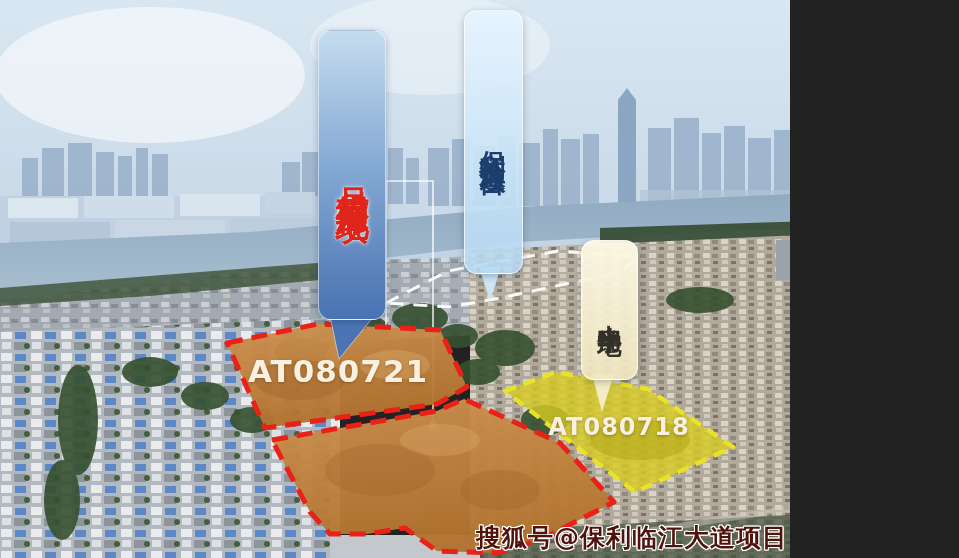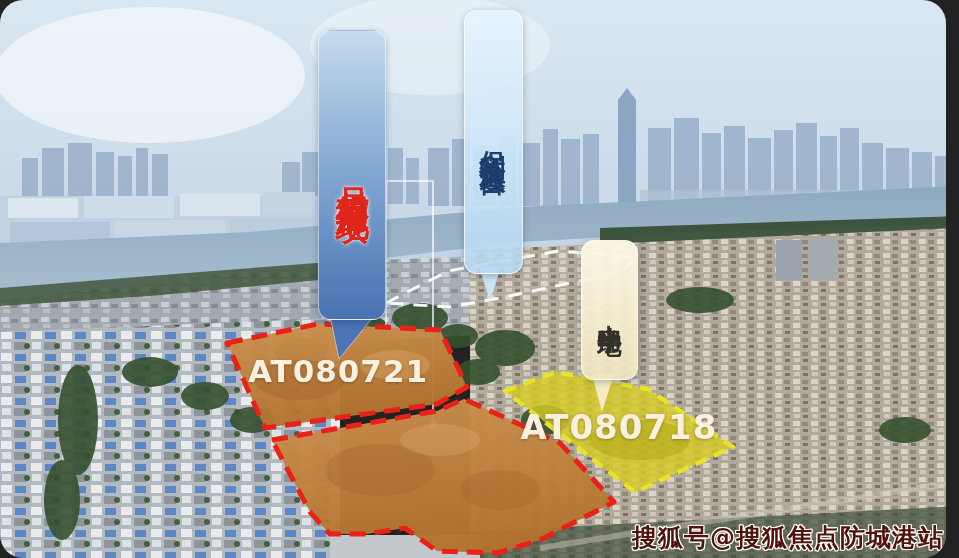--- a/index.html
+++ b/index.html
@@ -1,19 +1,18 @@
 <!DOCTYPE html>
 <html><head>
 <meta charset="utf-8">
 <style>
   html,body{margin:0;padding:0;background:#222;}
   .stage{
-    position:relative;width:946px;height:558px;overflow:hidden;
+    position:relative;width:790px;height:558px;overflow:hidden;
     font-family:"DejaVu Sans",sans-serif;
-    border-radius:23px;
   }
   .stage svg{position:absolute;left:0;top:0;}
   
   .banner{
     position:absolute;display:flex;align-items:center;justify-content:center;
     writing-mode:vertical-rl;text-orientation:upright;
     font-weight:700;border-radius:13px;
     box-shadow:0 2px 7px rgba(20,40,70,.three);
     box-shadow:0 2px 7px rgba(20,40,70,.30);
   }
@@ -37,21 +36,21 @@
     color:#33302a;font-size:24px;letter-spacing:2px;
   }
   
   .plot-label{
     position:absolute;transform:translate(-50%,-50%);
     color:#f8f0e0;font-weight:700;letter-spacing:1px;white-space:nowrap;
     text-shadow:0 1px 3px rgba(96,52,16,.45);
   }
   .lbl-721{left:338px;top:371px;font-size:31px;}
   .lbl-720{left:440px;top:473px;font-size:31px;}
-  .lbl-718{left:619px;top:427px;font-size:34px;}
+  .lbl-718{left:619px;top:427px;font-size:24px;}
   
   .watermark{
     position:absolute;right:2px;bottom:4px;
     font-size:25px;font-weight:700;letter-spacing:1px;color:#4f120c;white-space:nowrap;
     text-shadow:1px 0 0 #fff,-1px 0 0 #fff,0 1px 0 #fff,0 -1px 0 #fff,
                 1px 1px 0 #fff,-1px -1px 0 #fff,1px -1px 0 #fff,-1px 1px 0 #fff;
   }
 </style>
 </head>
 <body>
@@ -221,15 +220,15 @@
 
   <div class="banner banner-factory">员村绢麻厂地块</div>
 
   <div class="banner banner-project">保利临江大道项目</div>
 
   <div class="banner banner-school">中小学用地</div>
 
   <div class="plot-label lbl-721">AT080721</div>
   <div class="plot-label lbl-718">AT080718</div>
 
-  <div class="watermark">搜狐号@搜狐焦点防城港站</div>
+  <div class="watermark">搜狐号@保利临江大道项目</div>
 
 </div>
 
 </body></html>

